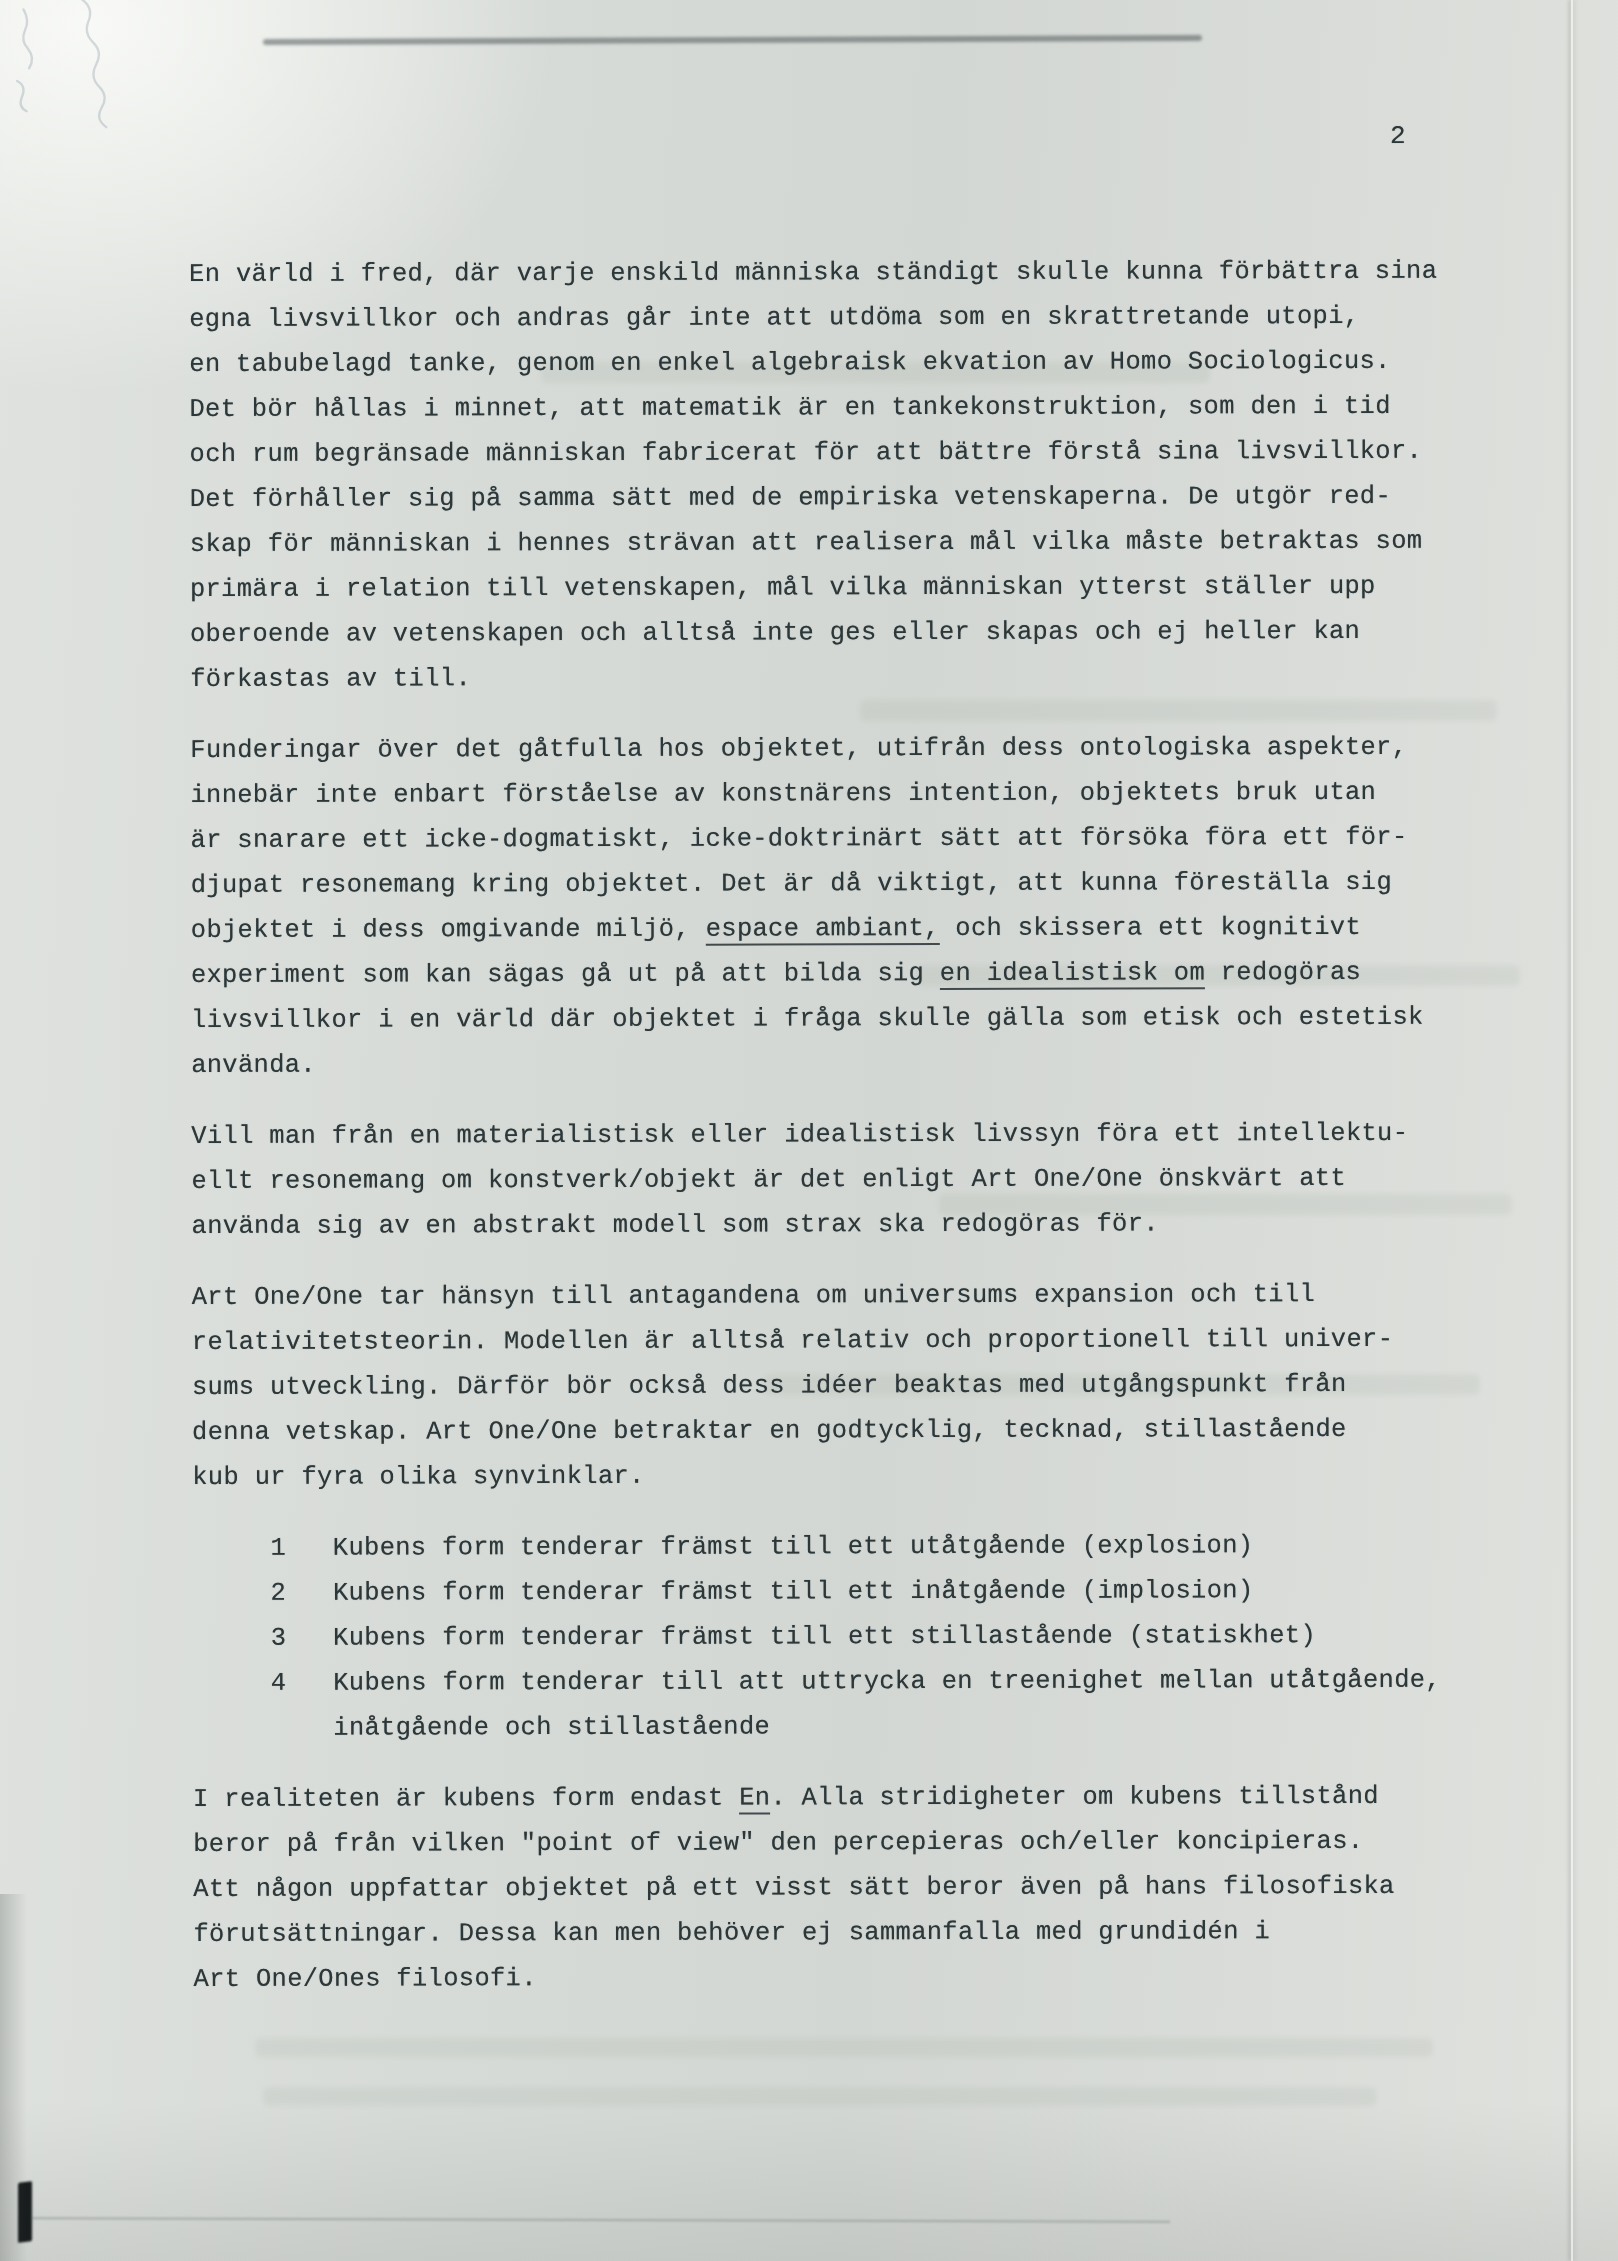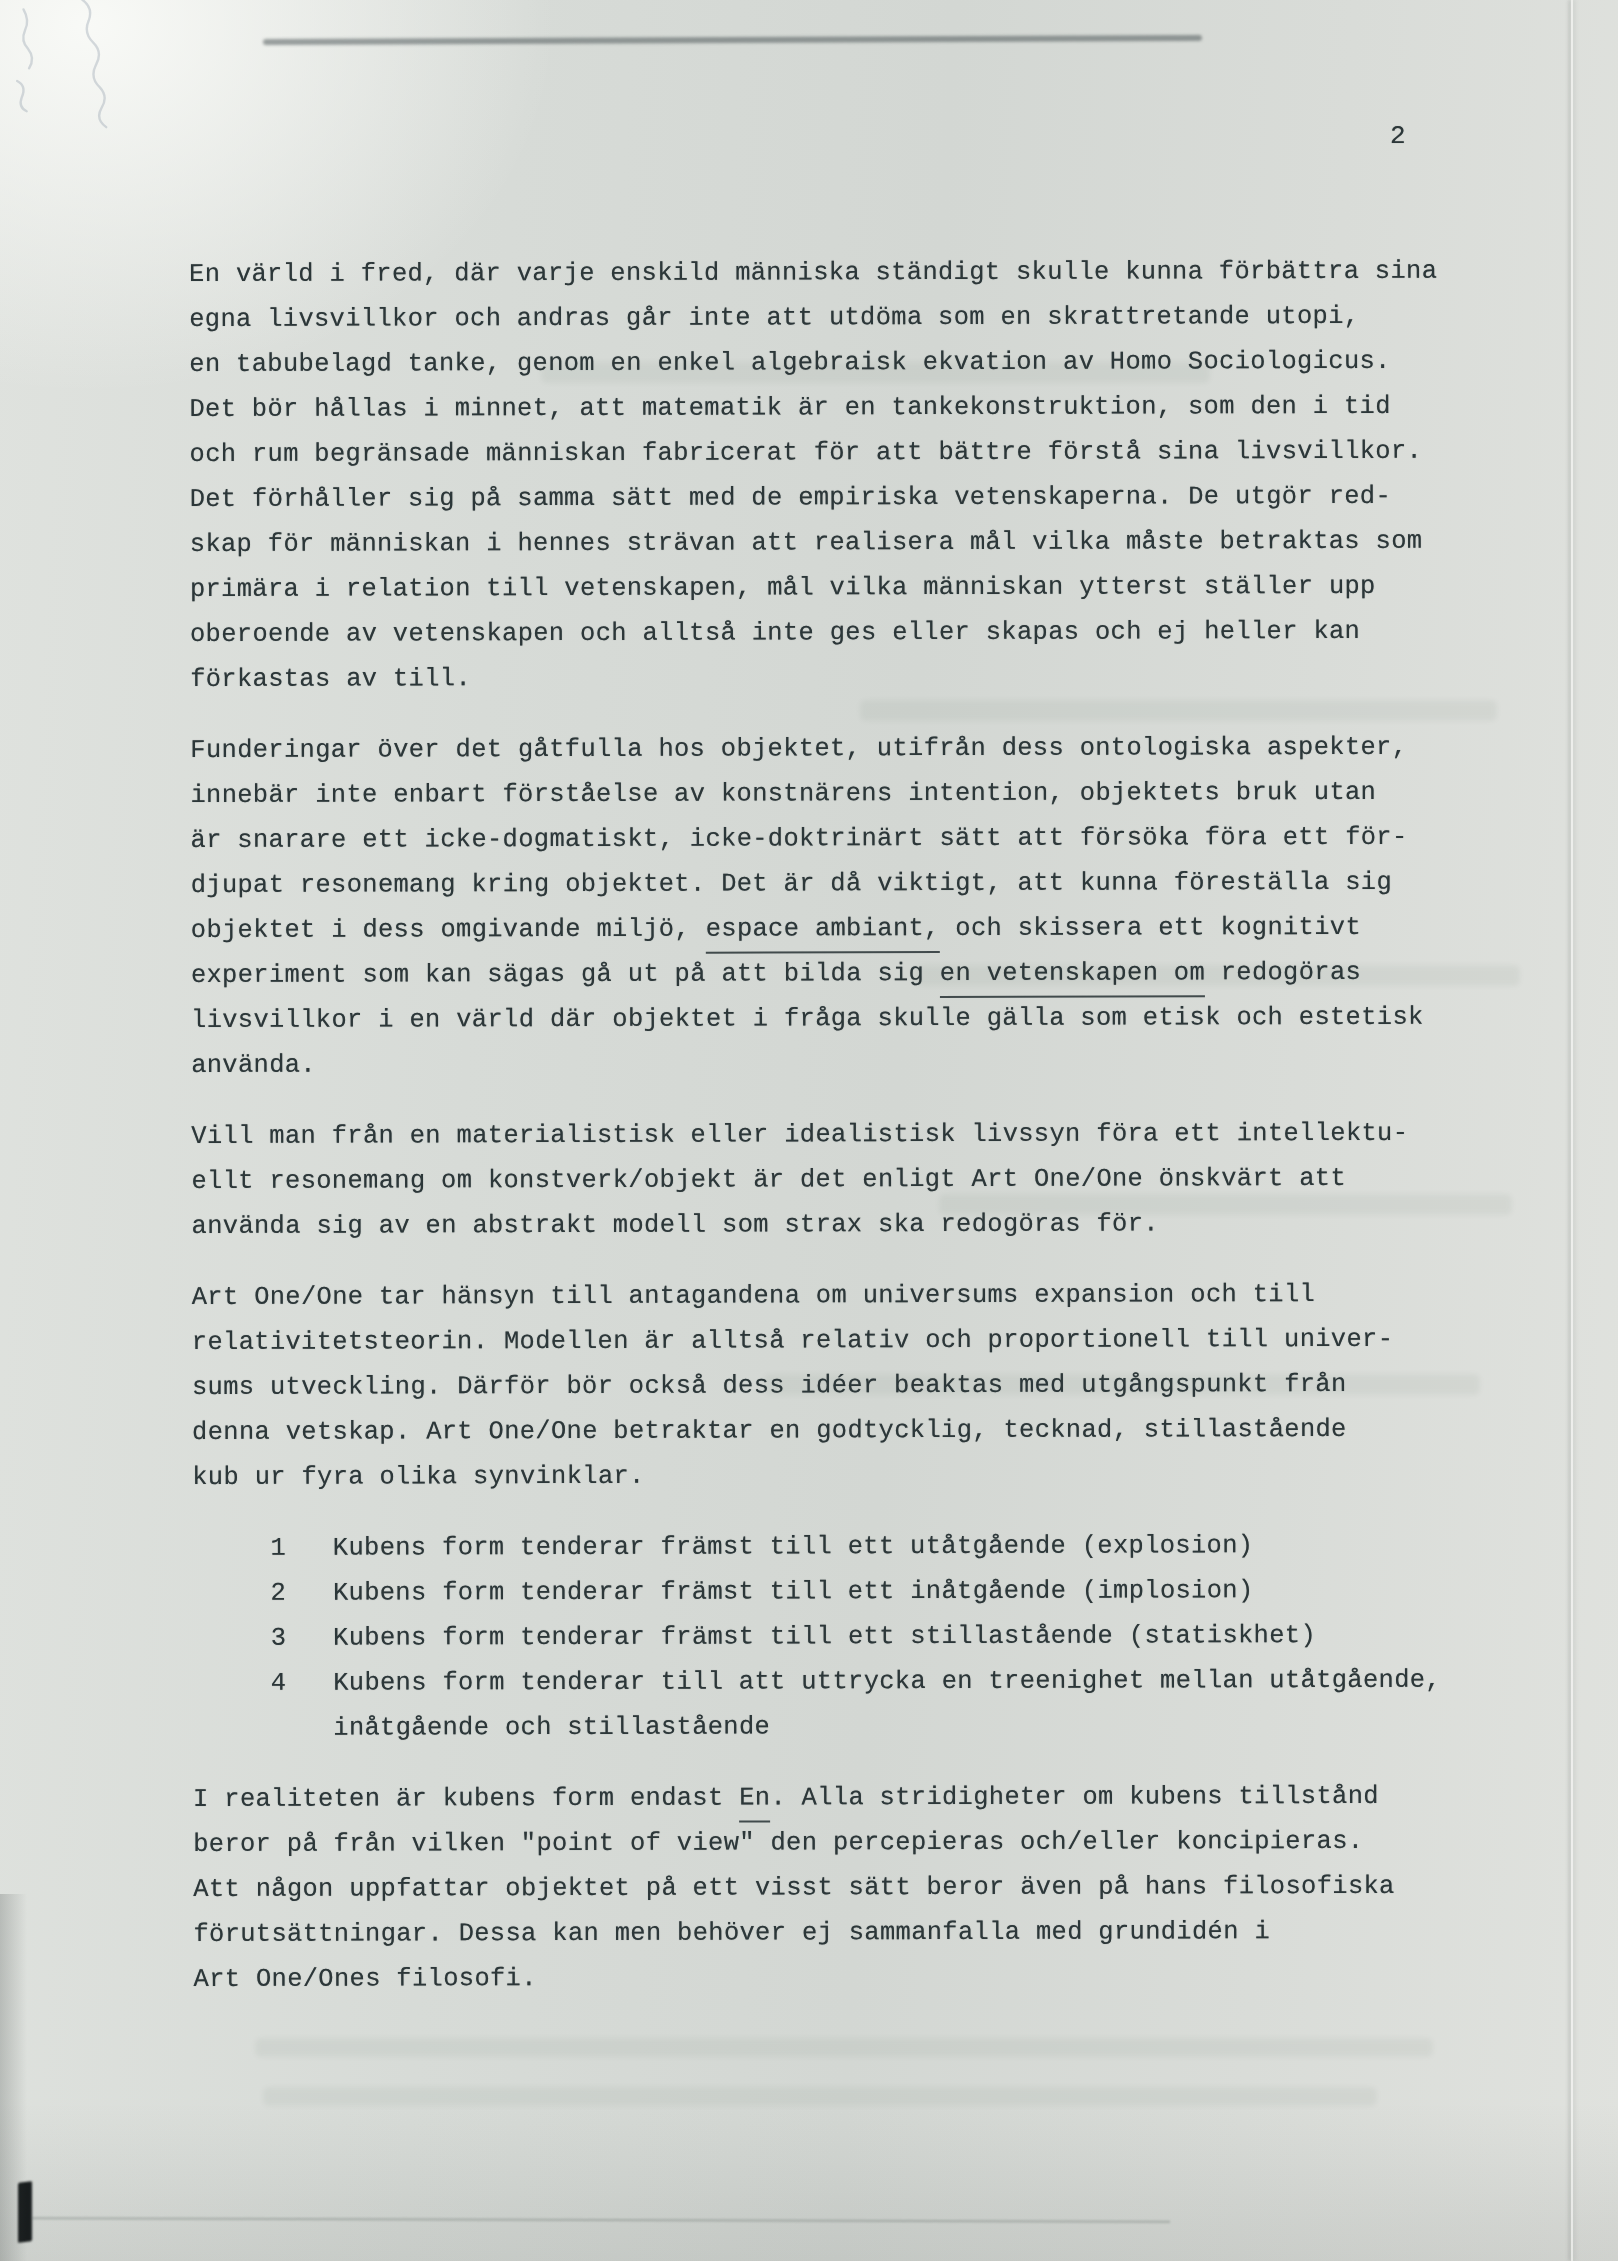--- a/index.html
+++ b/index.html
@@ -56,21 +56,21 @@
   }
   .textbody {
     position: absolute; left: 189px; top: 252px; width: 1321px;
     font-size: 25.5px; line-height: 45px; letter-spacing: 0.3px;
     transform: rotate(-0.15deg); transform-origin: 0 0;
     text-shadow: 0 0 0.8px rgba(40,50,52,.55);
   }
   .block { margin: 0 0 26px 0; }
   .block:last-child { margin-bottom: 0; }
   .line { white-space: pre; }
-  .u { border-bottom: 2.4px solid rgba(44,55,57,.88); padding-bottom: 8px; }
+  .u { border-bottom: 2.4px solid rgba(44,55,57,.88); padding-bottom: 0px; }
 </style>
 </head>
 <body>
 
 <div class="scan">
 
   <div class="streak-top"></div>
   <div class="fold-right"></div>
   <div class="crease-bottom"></div>
   <div class="edge-wedge"></div>
@@ -104,21 +104,21 @@
         <div class="line"><span>primära i relation till vetenskapen, mål vilka människan ytterst ställer upp</span></div>
         <div class="line"><span>oberoende av vetenskapen och alltså inte ges eller skapas och ej heller kan</span></div>
         <div class="line"><span>förkastas av till.</span></div>
       </div>
       <div class="block paragraph">
         <div class="line"><span>Funderingar över det gåtfulla hos objektet, utifrån dess ontologiska aspekter,</span></div>
         <div class="line"><span>innebär inte enbart förståelse av konstnärens intention, objektets bruk utan</span></div>
         <div class="line"><span>är snarare ett icke-dogmatiskt, icke-doktrinärt sätt att försöka föra ett för-</span></div>
         <div class="line"><span>djupat resonemang kring objektet. Det är då viktigt, att kunna föreställa sig</span></div>
         <div class="line"><span>objektet i dess omgivande miljö, </span><span class="u">espace ambiant,</span><span> och skissera ett kognitivt</span></div>
-        <div class="line"><span>experiment som kan sägas gå ut på att bilda sig </span><span class="u">en vetenskapen om</span><span> redogöras</span></div>
+        <div class="line"><span>experiment som kan sägas gå ut på att bilda sig </span><span class="u">en idealistisk om</span><span> redogöras</span></div>
         <div class="line"><span>livsvillkor i en värld där objektet i fråga skulle gälla som etisk och estetisk</span></div>
         <div class="line"><span>använda.</span></div>
       </div>
       <div class="block paragraph">
         <div class="line"><span>Vill man från en materialistisk eller idealistisk livssyn föra ett intellektu-</span></div>
         <div class="line"><span>ellt resonemang om konstverk/objekt är det enligt Art One/One önskvärt att</span></div>
         <div class="line"><span>använda sig av en abstrakt modell som strax ska redogöras för.</span></div>
       </div>
       <div class="block paragraph">
         <div class="line"><span>Art One/One tar hänsyn till antagandena om universums expansion och till</span></div>

